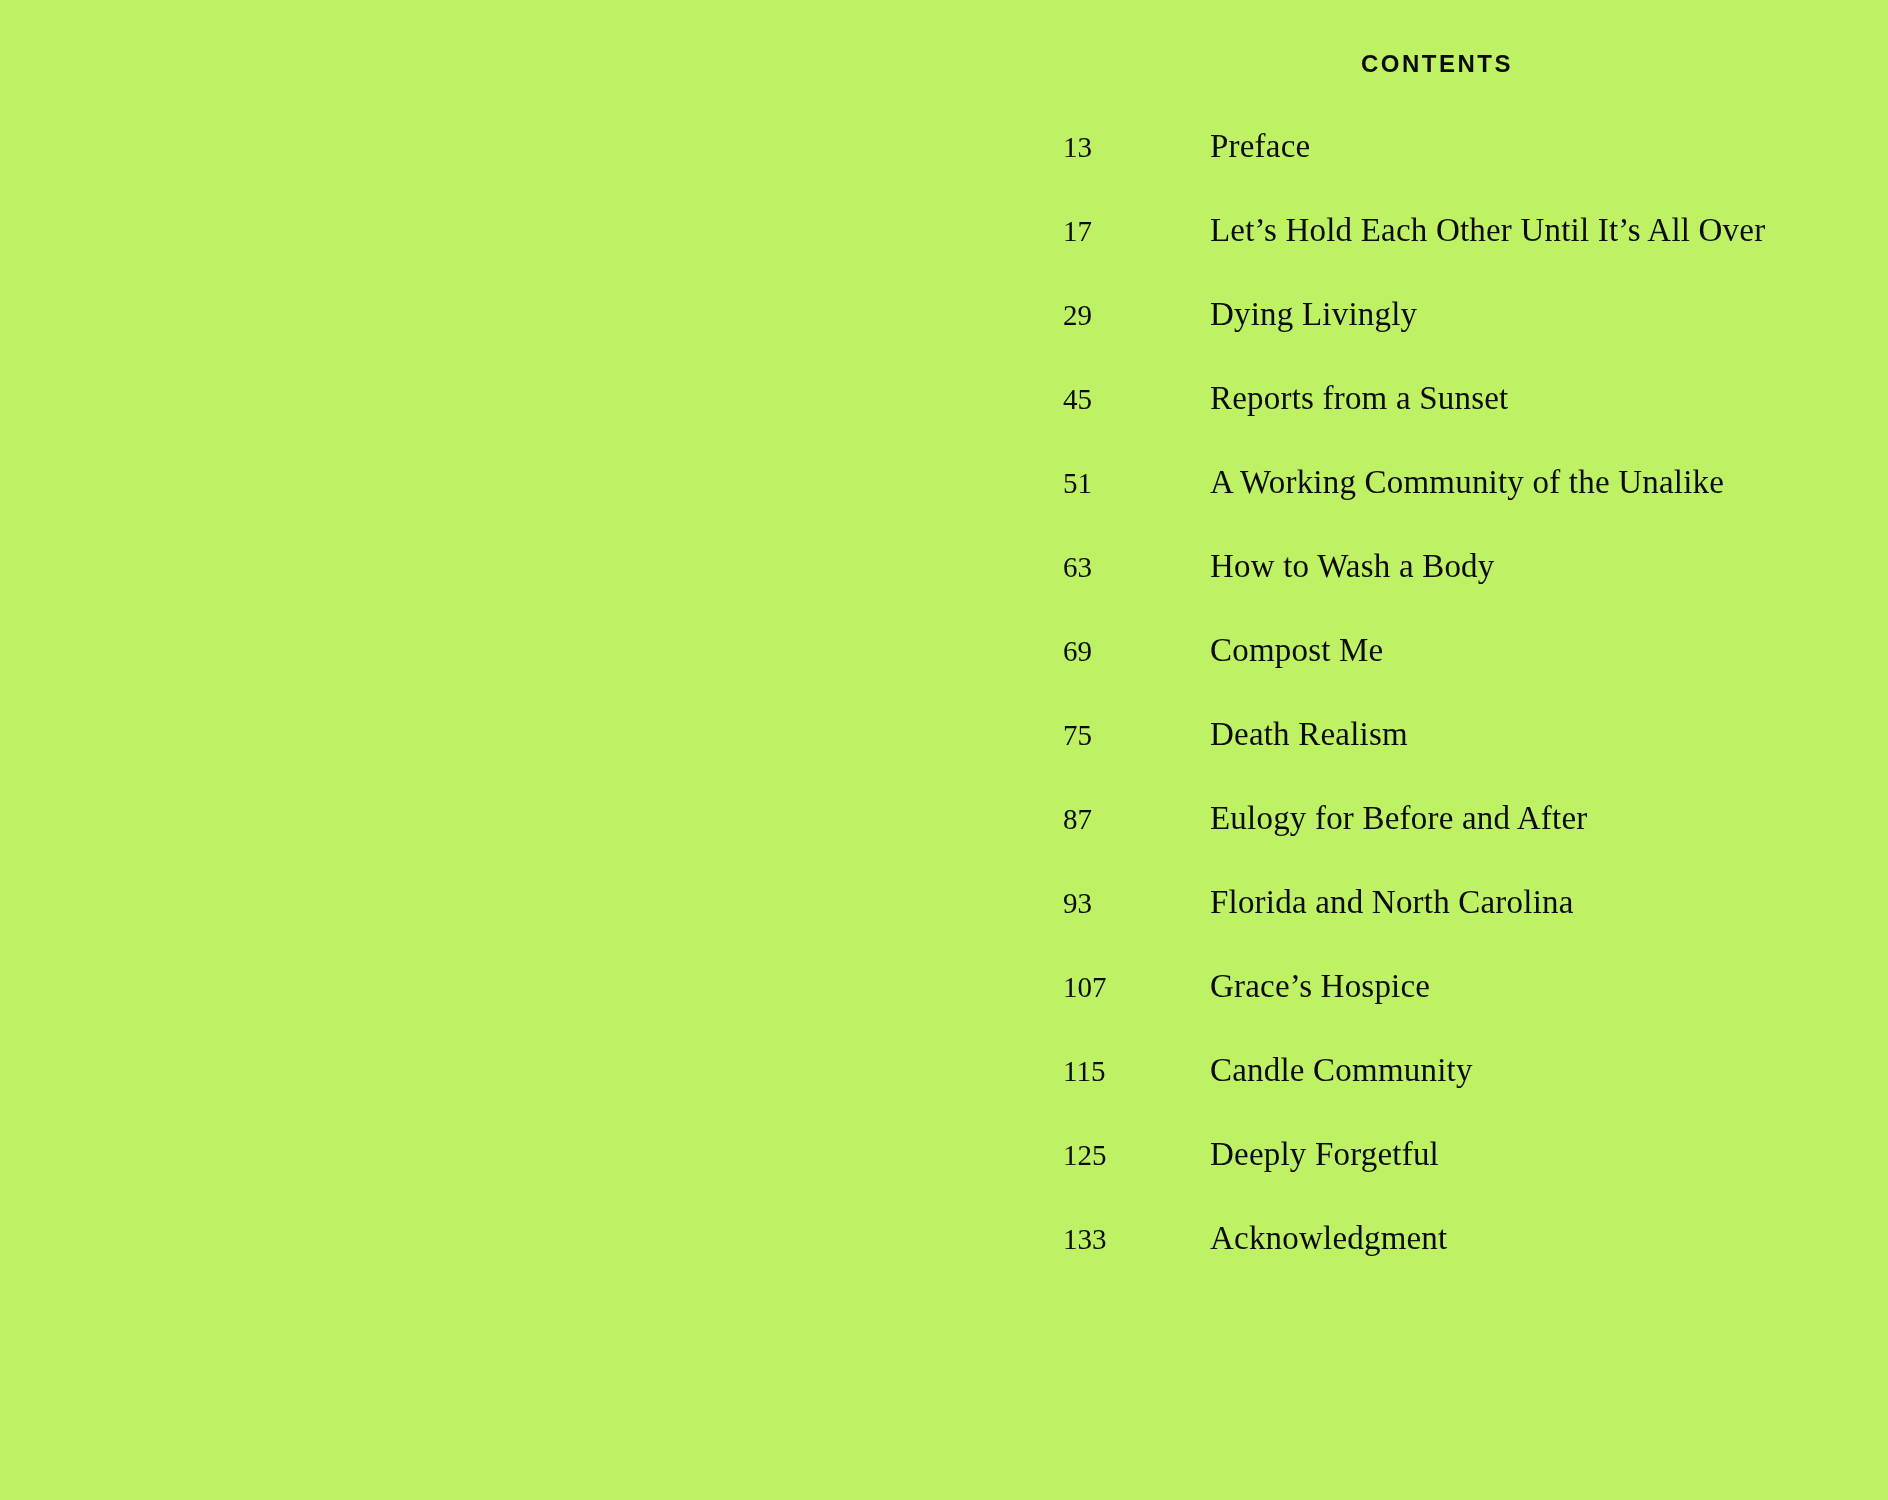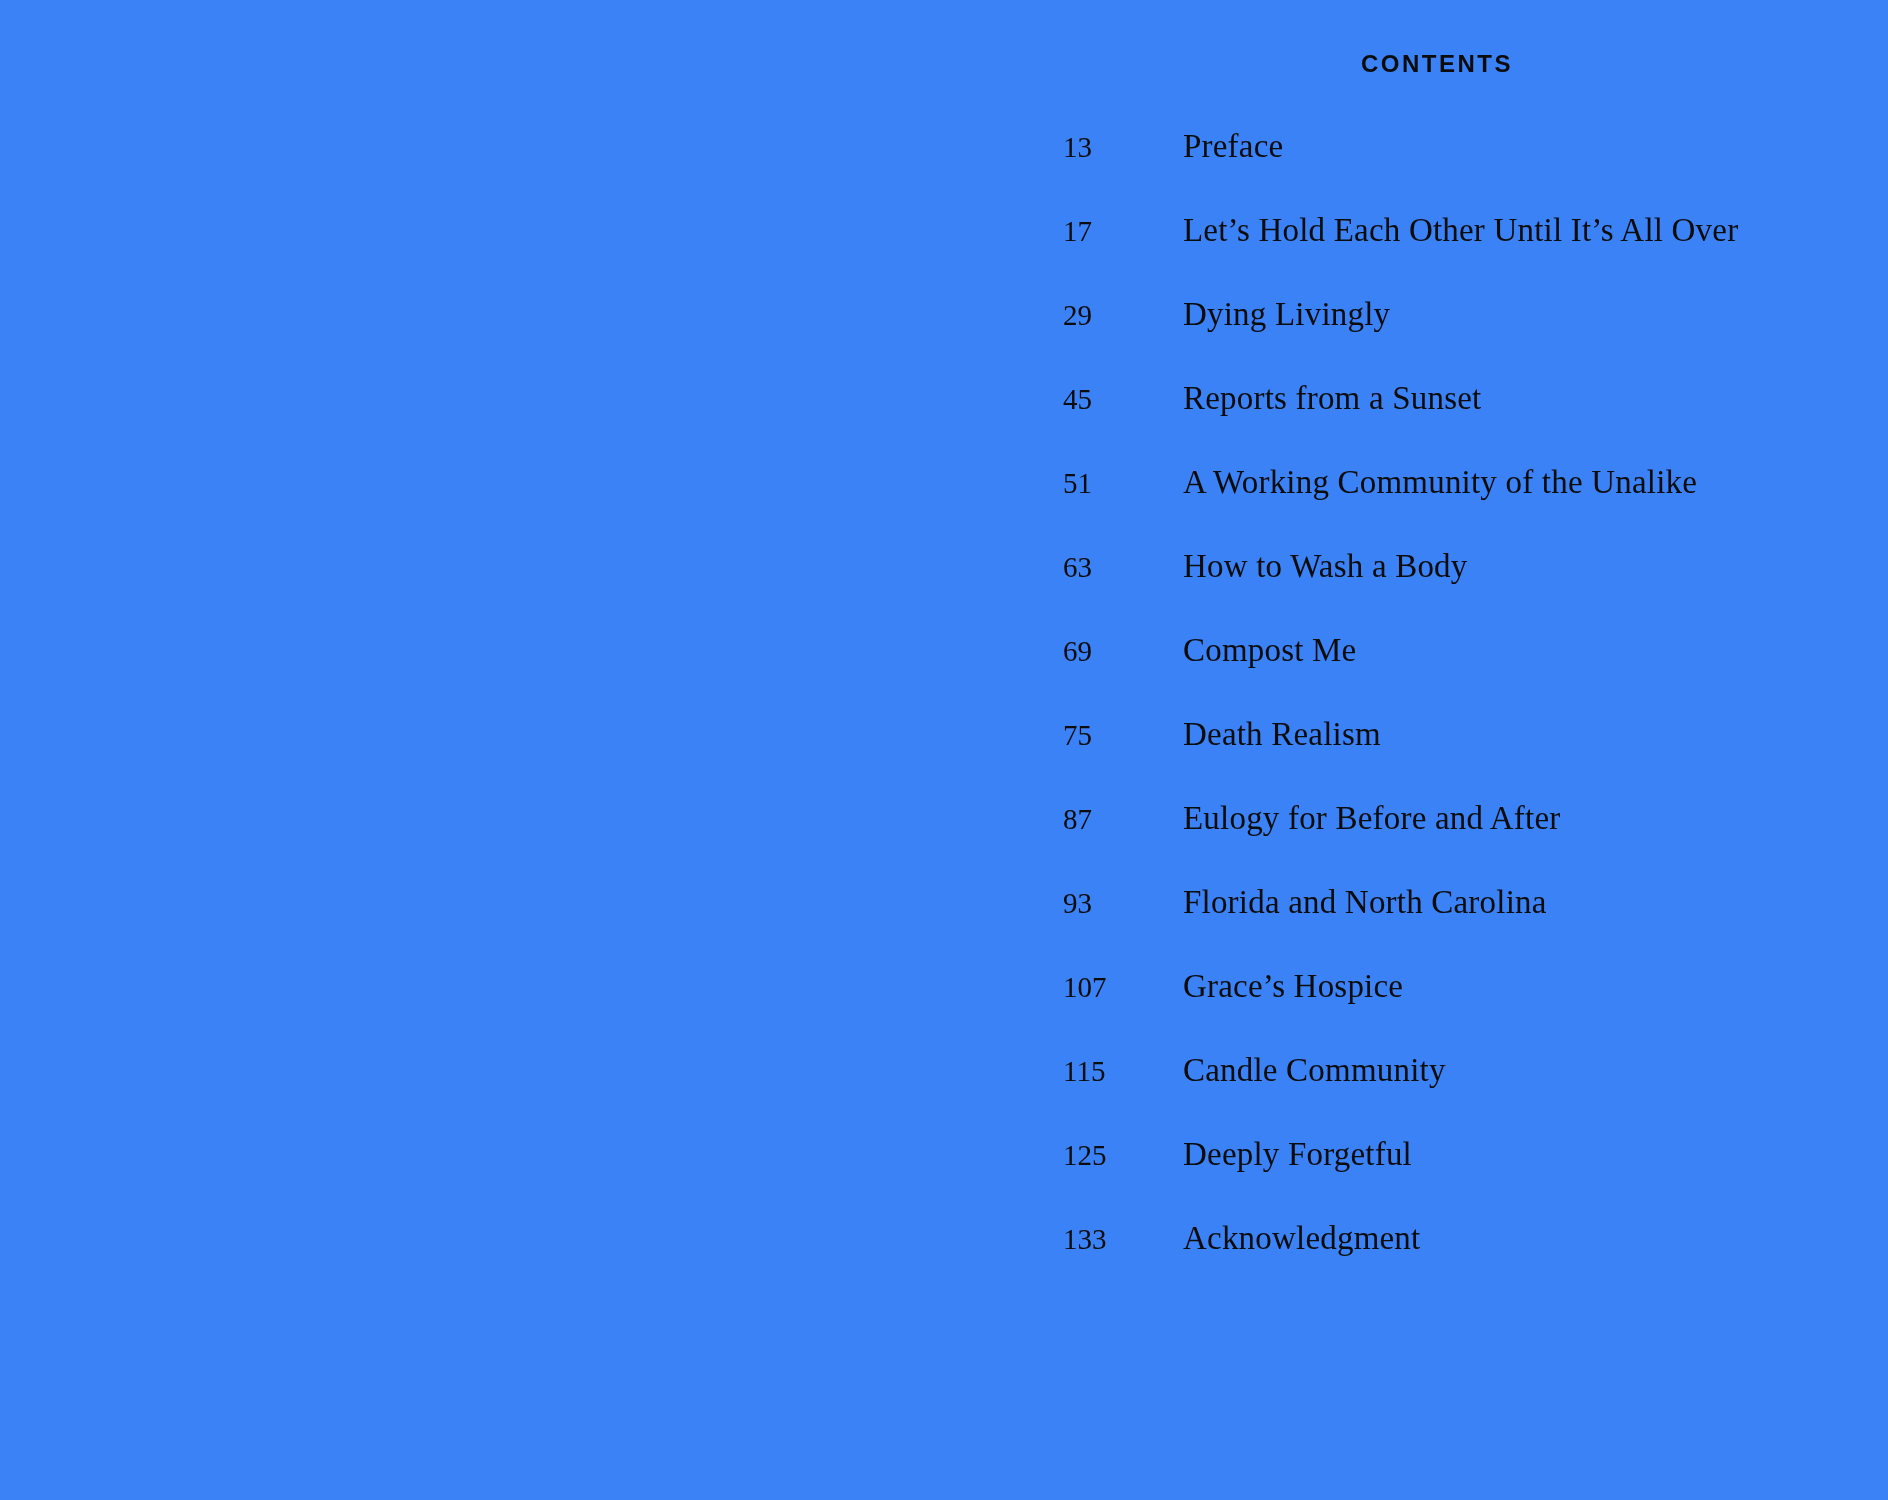--- a/index.html
+++ b/index.html
@@ -9,21 +9,21 @@
   body {
     width: 1888px;
     height: 1500px;
     position: relative;
     background: #ffffff;
     overflow: hidden;
   }
   .page {
     position: absolute;
     inset: 0;
-    background: #3b82f6;
+    background: #bef264;
   }
   .contents-heading {
     position: absolute;
     top: 50px;
     left: 1336px;
     width: 202px;
     text-align: center;
     font-family: "Liberation Sans", sans-serif;
     font-weight: 700;
     font-size: 24px;
@@ -36,20 +36,21 @@
     position: absolute;
     left: 1063px;
     top: 104px;
     width: 790px;
   }
   .toc-row {
     height: 84px;
     display: flex;
     align-items: baseline;
     white-space: nowrap;
+    gap: 27px;
   }
   .toc-num {
     flex: 0 0 120px;
     width: 120px;
     font-family: "Liberation Serif", serif;
     font-size: 29px;
     line-height: 84px;
     color: #0c0c0c;
     font-variant-numeric: oldstyle-nums;
     font-feature-settings: "onum" 1;

